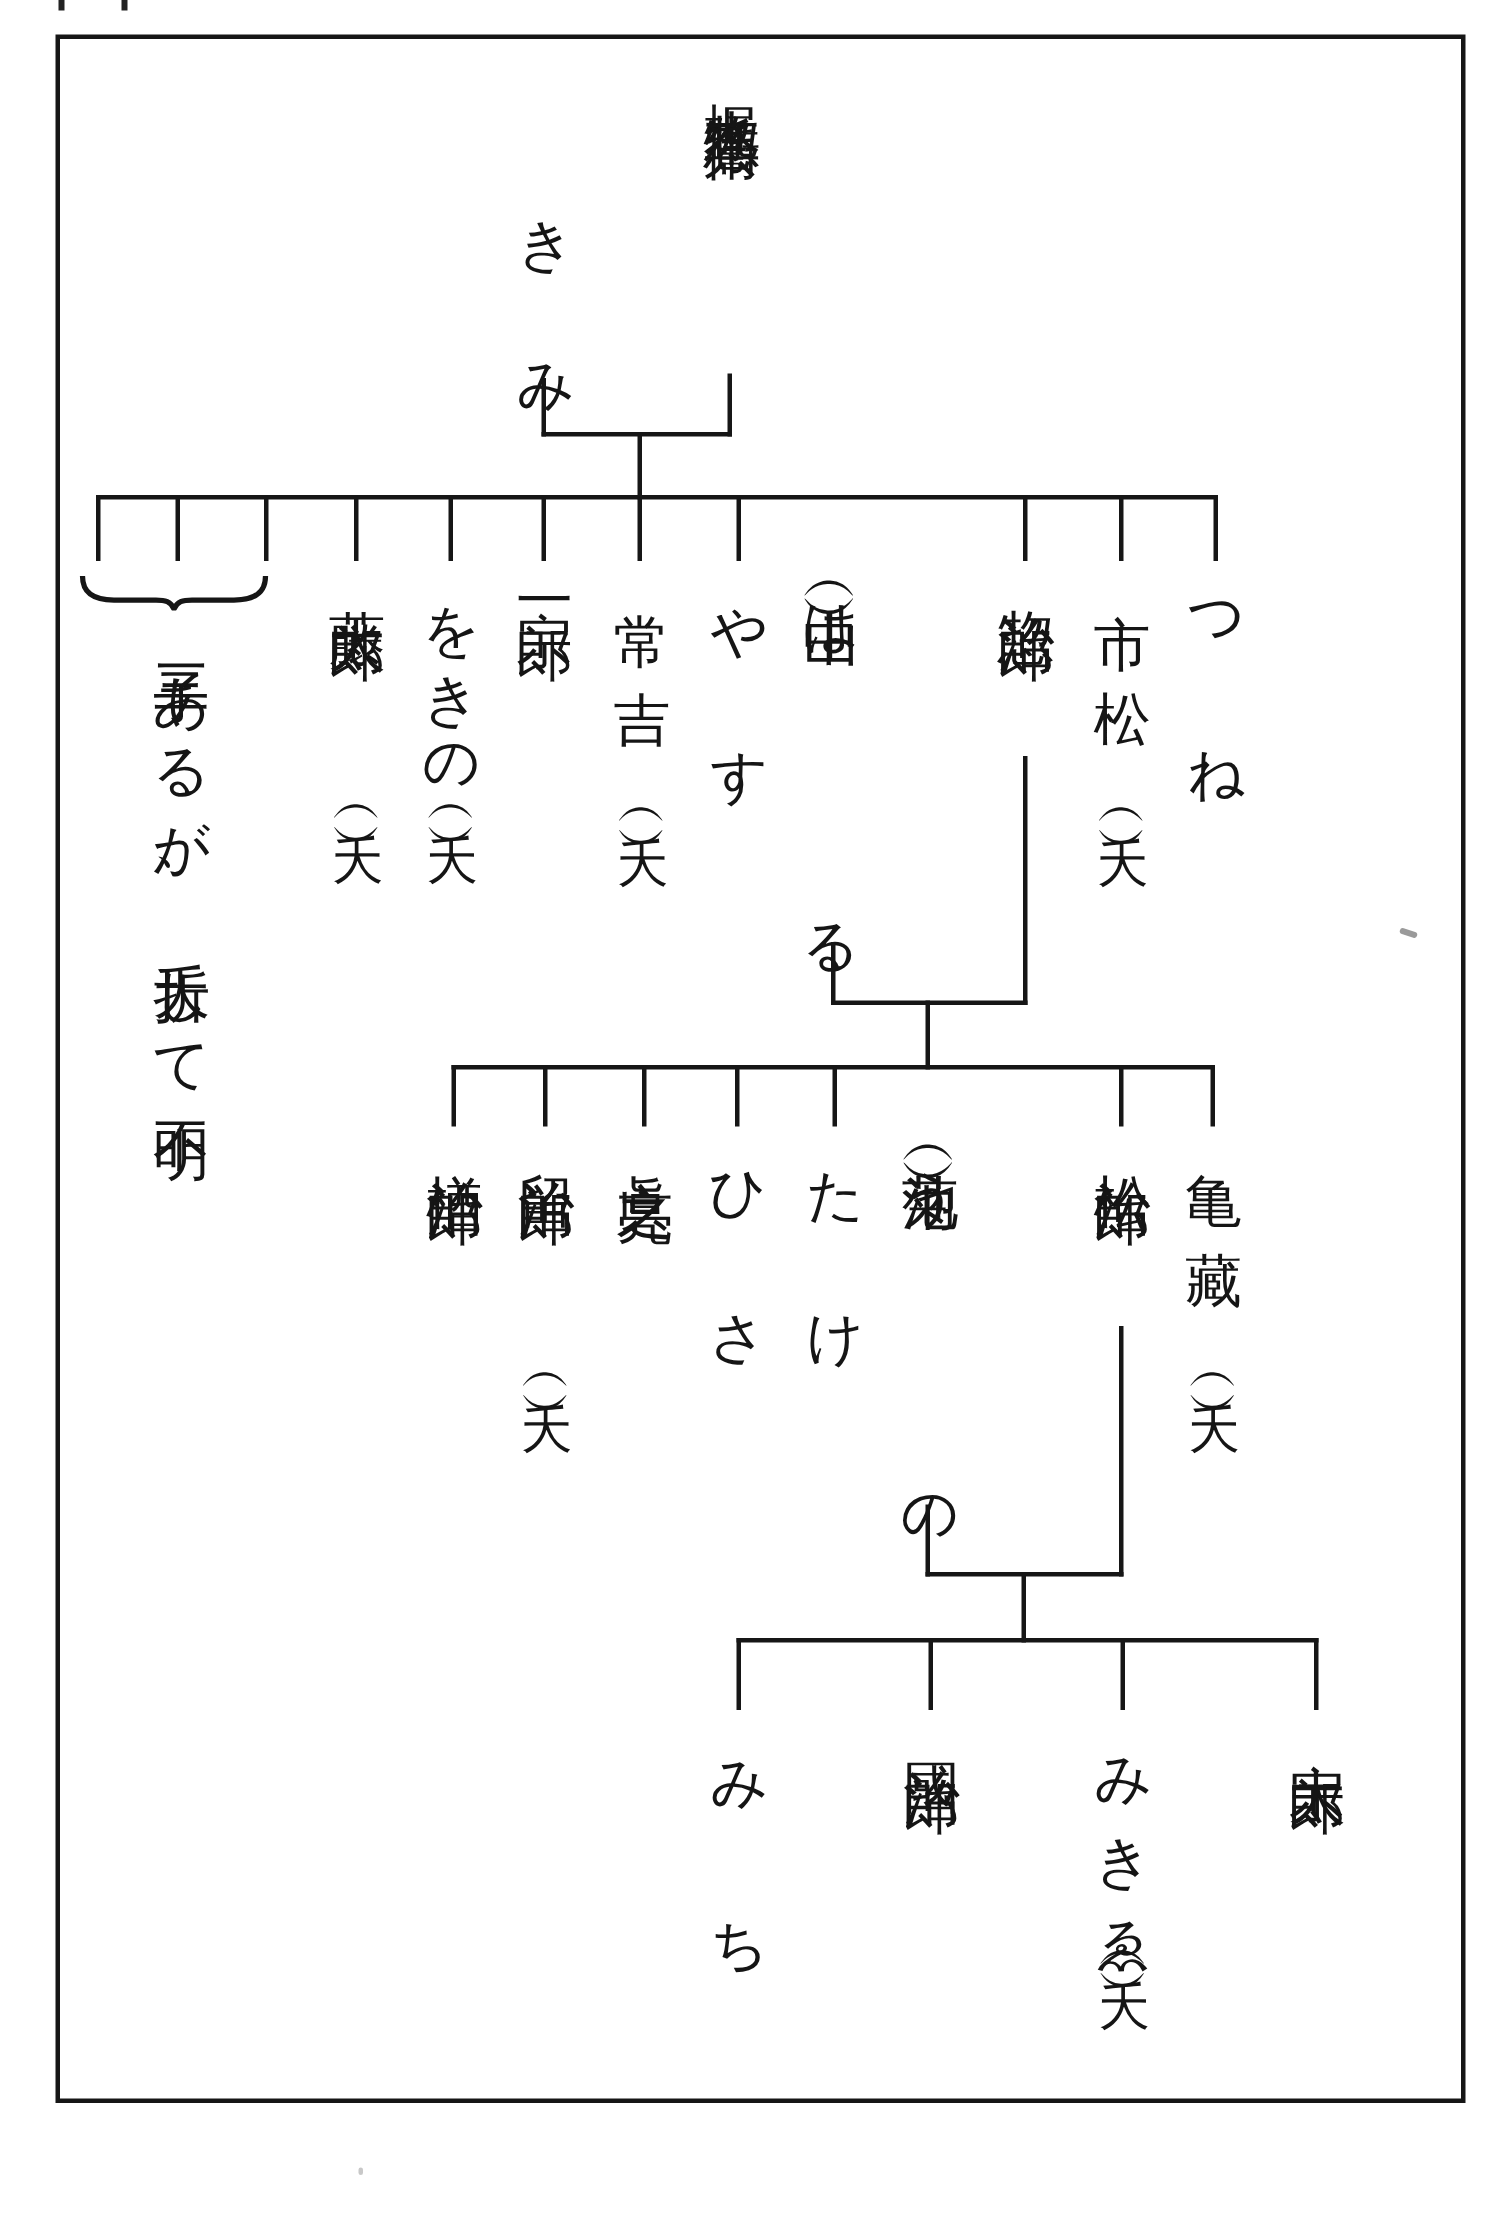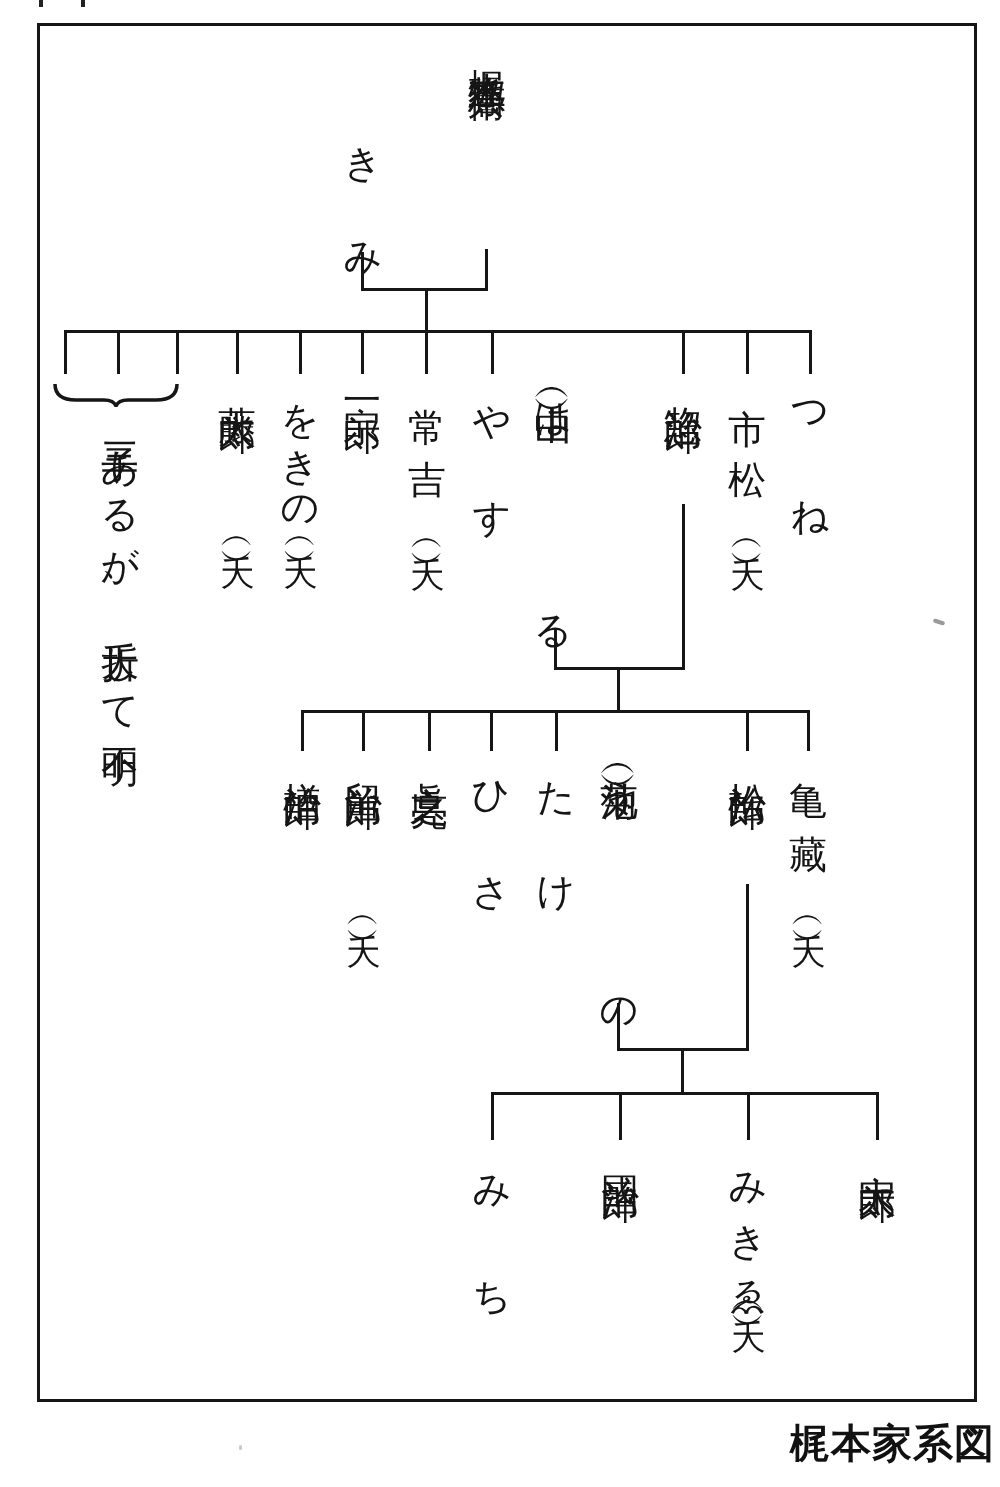--- a/index.html
+++ b/index.html
@@ -173,18 +173,17 @@
     <span class="vtext loose">みきゑ</span>
     <span class="marker m-g3">（夭）</span>
   </div>
   <div class="col" style="left:600px;top:1145px;">
     <span class="vtext tight">國治郎</span>
   </div>
   <div class="col" style="left:472px;top:1148px;">
     <span class="vtext spread-lg">みち</span>
   </div>
 
-  <div class="caption">梶本家系図</div>
 
   <div class="speck" style="left:933px;top:620px;width:12px;height:4px;transform:rotate(18deg);"></div>
   <div class="speck" style="left:239px;top:1445px;width:3px;height:5px;opacity:.55;"></div>
 
 </div>
 
 </body></html>

